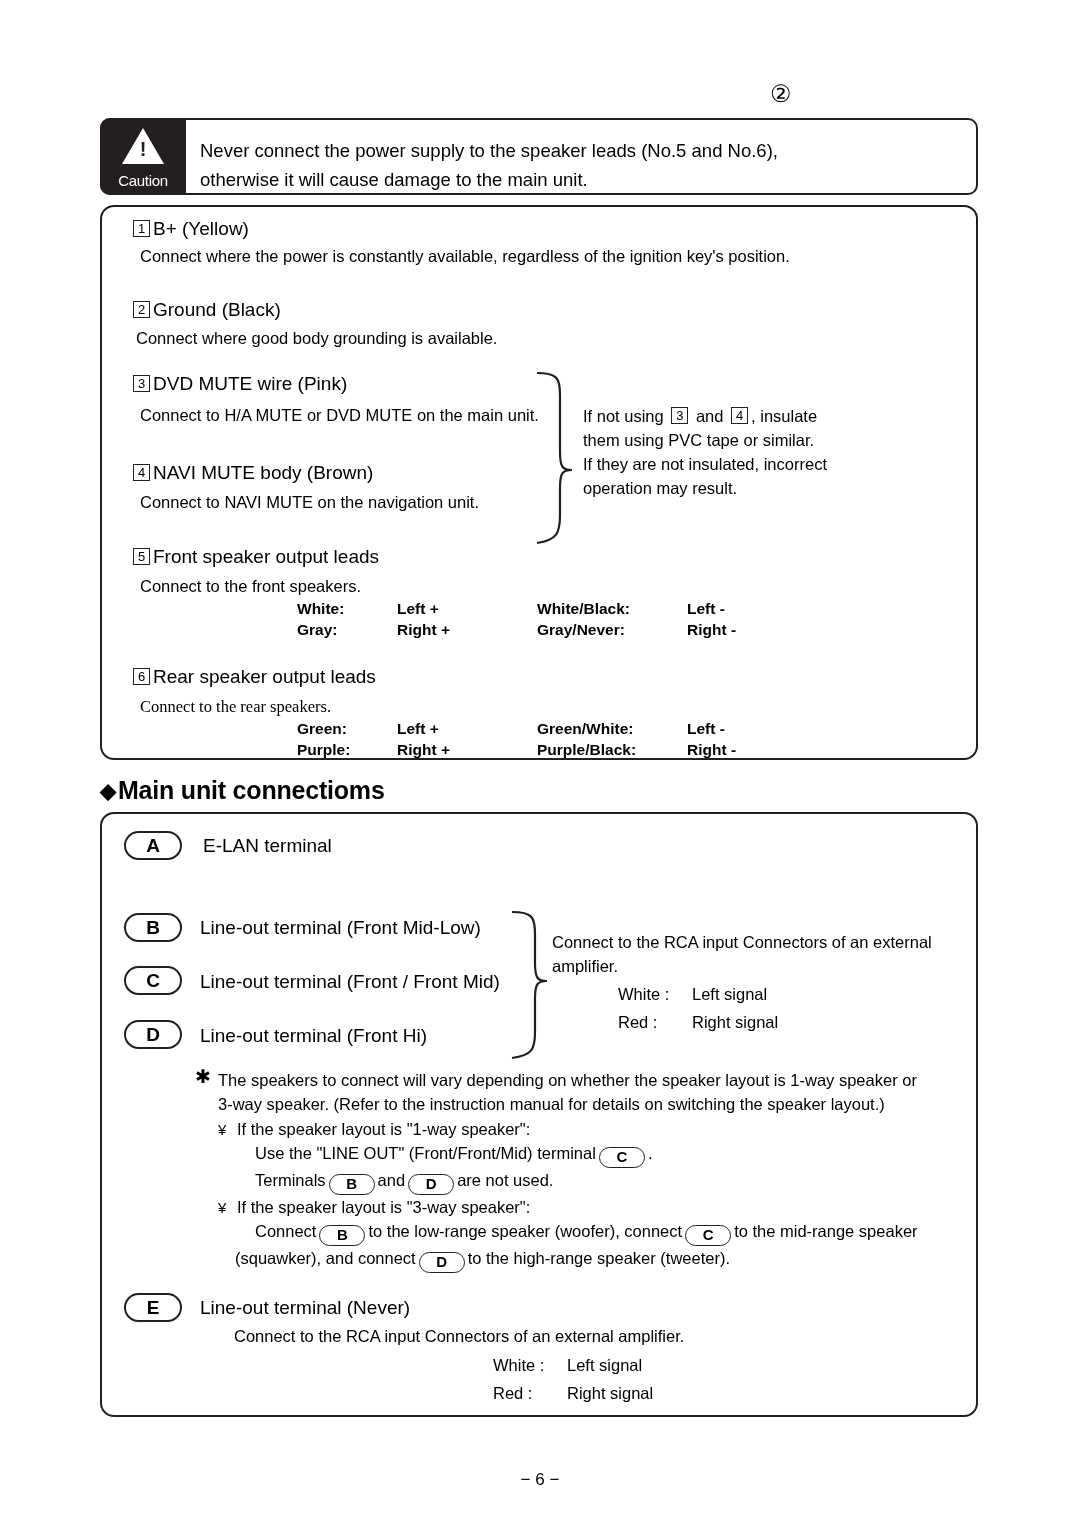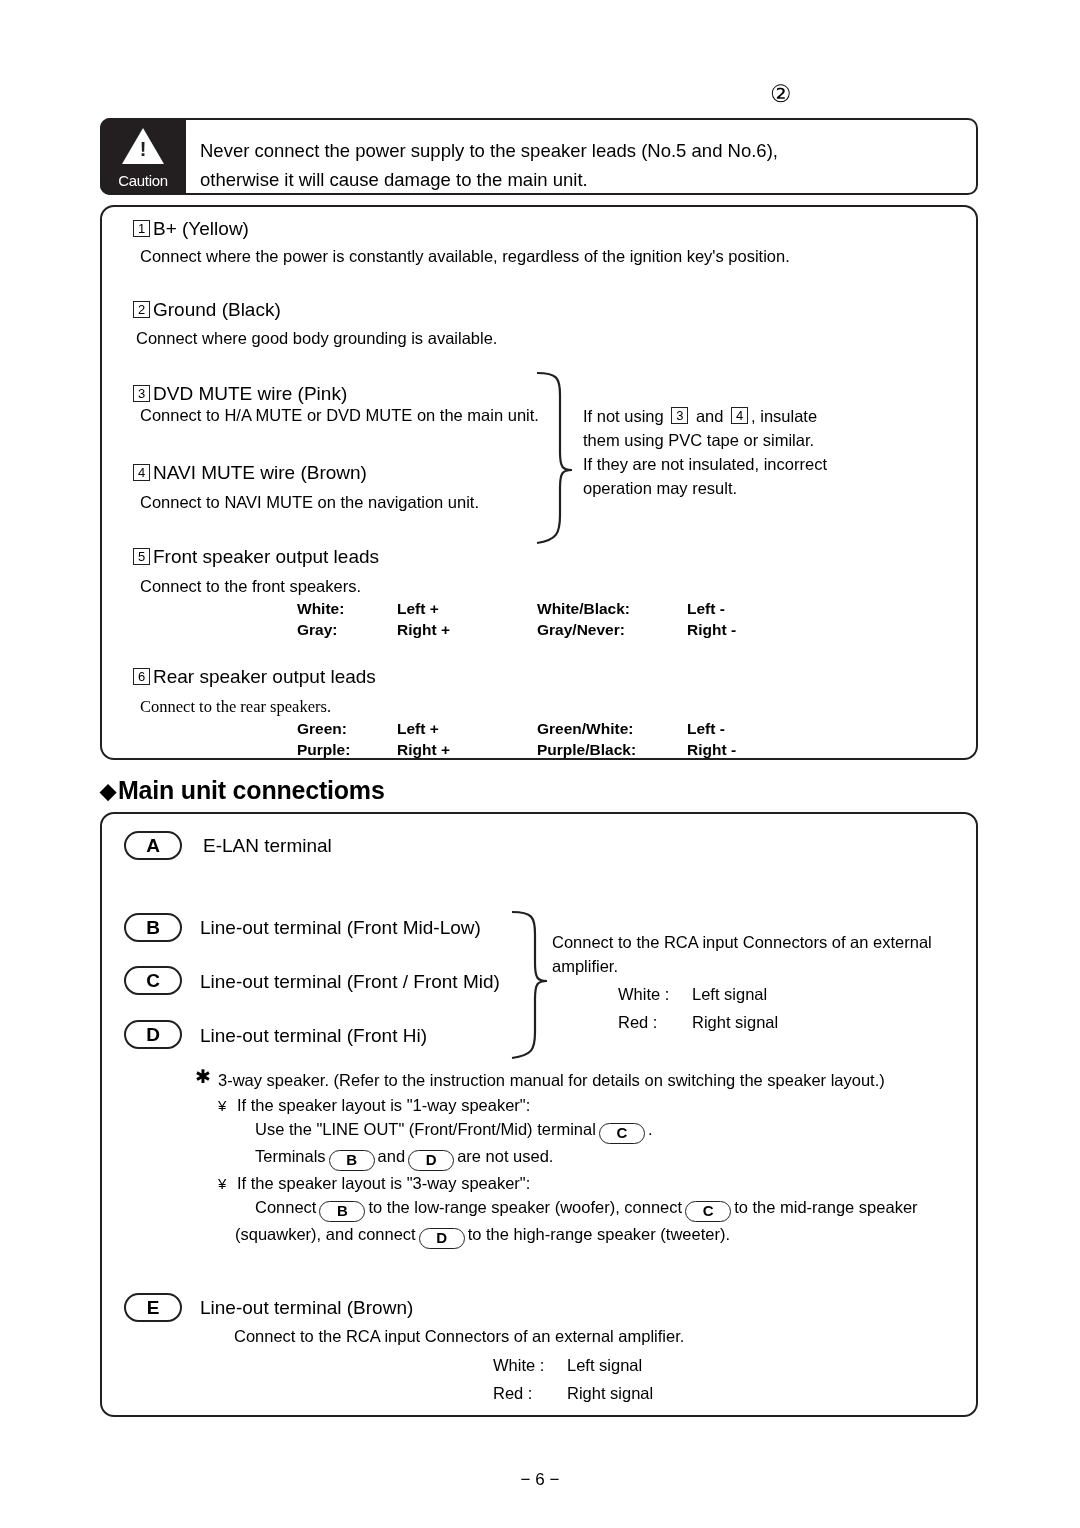--- a/index.html
+++ b/index.html
@@ -237,27 +237,27 @@
   <div class="item-title" style="left:133px; top:218px;">
     <span class="numbox">1</span><span>B+ (Yellow)</span>
   </div>
   <div class="item-body" style="left:140px; top:245px; width:800px;">Connect where the power is constantly available, regardless of the ignition key's position.</div>
 
   <div class="item-title" style="left:133px; top:299px;">
     <span class="numbox">2</span><span>Ground (Black)</span>
   </div>
   <div class="item-body" style="left:136px; top:327px; width:800px;">Connect where good body grounding is available.</div>
 
-  <div class="item-title" style="left:133px; top:383px;">
+  <div class="item-title" style="left:133px; top:373px;">
     <span class="numbox">3</span><span>DVD MUTE wire (Pink)</span>
   </div>
   <div class="item-body" style="left:140px; top:404px; width:420px;">Connect to H/A MUTE or DVD MUTE on the main unit.</div>
 
   <div class="item-title" style="left:133px; top:462px;">
-    <span class="numbox">4</span><span>NAVI MUTE wire (Brown)</span>
+    <span class="numbox">4</span><span>NAVI MUTE body (Brown)</span>
   </div>
   <div class="item-body" style="left:140px; top:491px; width:420px;">Connect to NAVI MUTE on the navigation unit.</div>
 
   <div class="small-note" style="left:583px; top:404px; width:320px;">
     <div>
       <span>If not using</span>
       <span class="numbox inline">3</span>
       <span>and</span>
       <span class="numbox inline">4</span><span>, insulate</span>
     </div>
@@ -345,20 +345,21 @@
         <td style="width:72px; font-size:16.5px; line-height:26px;">Red :</td>
         <td style="font-size:16.5px; line-height:26px;">Right signal</td>
       </tr>
     </tbody>
       </table>
   </div>
 
   <div class="small-note" style="left:199px; top:1068px; width:760px;">
     <div style="position:relative;">
       <span class="star" style="position:absolute; left:-4px; top:-3px;">✱</span>
+      <div style="margin-left:19px;">The speakers to connect will vary depending on whether the speaker layout is  1-way speaker  or</div>
       <div style="margin-left:19px;">3-way speaker. (Refer to the instruction manual for details on switching the speaker layout.)</div>
     </div>
     <div style="margin-left:19px; position:relative; margin-top:1px;">
       <span class="yen" style="position:absolute; left:0px; top:1px;">¥</span>
       <div style="margin-left:19px;">If the speaker layout is "1-way speaker":</div>
       <div style="margin-left:37px;">
         <span>Use the "LINE OUT" (Front/Front/Mid) terminal</span><span class="pill-inline">C</span><span>.</span>
       </div>
       <div style="margin-left:37px;">
         <span>Terminals</span><span class="pill-inline">B</span><span>and</span><span class="pill-inline">D</span><span>are not used.</span>
@@ -370,21 +371,21 @@
       <div style="margin-left:37px;">
         <span>Connect</span><span class="pill-inline">B</span><span>to the low-range speaker (woofer), connect</span><span class="pill-inline">C</span><span>to the mid-range speaker</span>
       </div>
       <div style="margin-left:17px;">
         <span>(squawker), and connect</span><span class="pill-inline">D</span><span>to the high-range speaker (tweeter).</span>
       </div>
     </div>
   </div>
 
   <div class="pill" style="left:124px; top:1293px;">E</div>
-  <div class="letter-title" style="left:200px; top:1297px;">Line-out terminal  (Brown)</div>
+  <div class="letter-title" style="left:200px; top:1297px;">Line-out terminal  (Never)</div>
   <div class="item-body" style="left:234px; top:1325px; width:700px;">Connect to the RCA  input Connectors of an external amplifier.</div>
   <div class="small-note" style="left:492px; top:1351px; width:340px;">
     <table style="border-collapse:collapse;">
       <tbody>
           <tr>
         <td style="width:72px; font-size:16.5px; line-height:26px;">White :</td>
         <td style="font-size:16.5px; line-height:26px;">Left signal</td>
       </tr>
       <tr>
         <td style="width:72px; font-size:16.5px; line-height:26px;">Red :</td>

